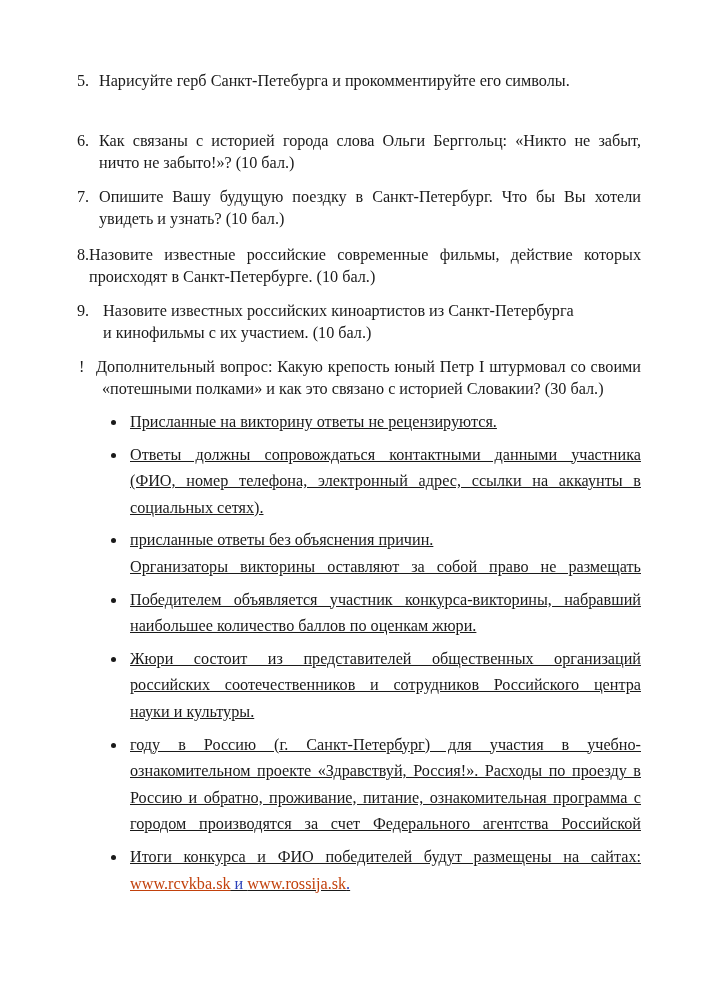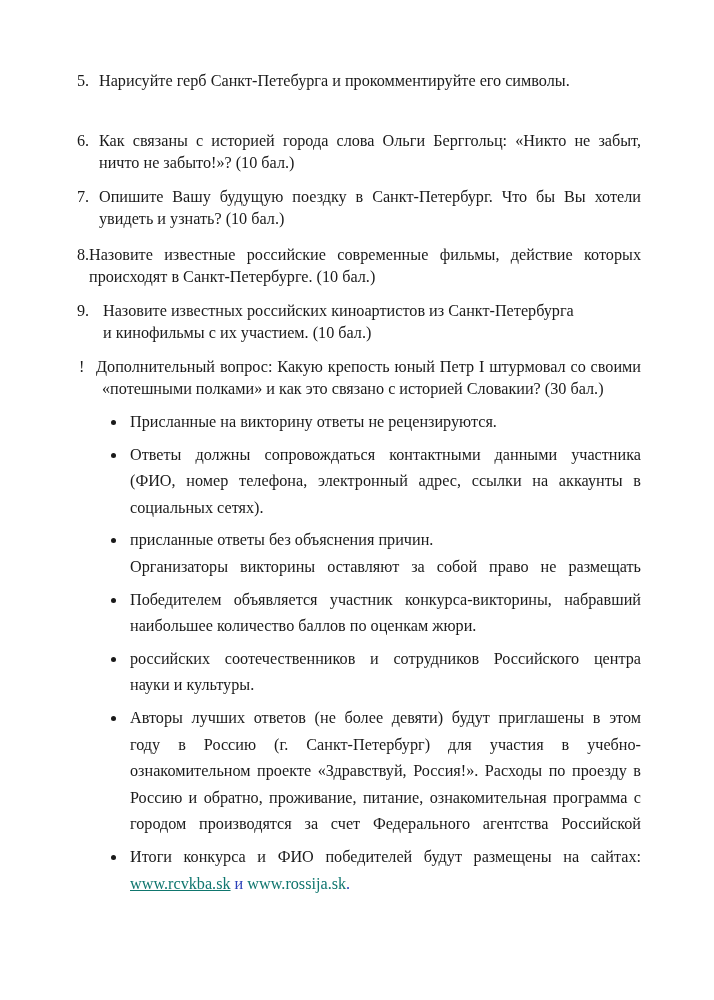--- a/index.html
+++ b/index.html
@@ -9,23 +9,23 @@
 
     .q { position: absolute; left: 77px; width: 564px; line-height: 22px; }
     .q .num { position: absolute; left: 0; top: 0; }
     .q .text { display: block; margin-left: 22px; text-align: justify; }
     .q .line { display: block; font-family: Liberation Serif, serif; }
     .q .justify { text-align: justify; text-align-last: justify; }
 
     .bullets { position: absolute; left: 111px; top: 409px; width: 530px; }
     .bullet { position: relative; padding-left: 19px; line-height: 26.6px; margin-bottom: 6px; }
     .bullet .dot { position: absolute; left: 0; top: 11px; width: 5px; height: 5px; border-radius: 50%; background: #1a1a1a; }
-    .bullet .bl { display: block; text-align: justify; text-align-last: justify; white-space: nowrap; }
+    .bullet .bl { display: block; text-align: justify; text-align-last: justify; white-space: nowrap; text-decoration: underline; }
     .bullet .bl.last { text-align-last: left; }
-    a.link { color: #0f766e; }
+    a.link { color: #c2410c; }
     a.link.u { text-decoration: underline; }
     a.link.nu { text-decoration: none; }
   </style>
 </head>
 <body>
 
 <div class="page">
 
   <div class="q" style="top:70px">
     <span class="num">5.</span>
@@ -90,26 +90,26 @@
       <span class="bl last">присланные ответы без объяснения причин.</span>
       <span class="bl">Организаторы викторины оставляют за собой право не размещать</span>
     </div>
     <div class="bullet">
       <span class="dot"></span>
       <span class="bl">Победителем объявляется участник конкурса-викторины, набравший</span>
       <span class="bl last">наибольшее количество баллов по оценкам жюри.</span>
     </div>
     <div class="bullet">
       <span class="dot"></span>
+      <span class="bl">Жюри состоит из представителей общественных организаций</span>
       <span class="bl">российских соотечественников и сотрудников Российского центра</span>
       <span class="bl last">науки и культуры.</span>
     </div>
     <div class="bullet">
       <span class="dot"></span>
-      <span class="bl">Авторы лучших ответов (не более девяти) будут приглашены в этом</span>
       <span class="bl">году в Россию (г. Санкт-Петербург) для участия в учебно-</span>
       <span class="bl">ознакомительном проекте «Здравствуй, Россия!».  Расходы по проезду в</span>
       <span class="bl">Россию и обратно, проживание, питание, ознакомительная программа с</span>
       <span class="bl">городом  производятся за счет Федерального агентства Российской</span>
     </div>
     <div class="bullet">
       <span class="dot"></span>
       <span class="bl">Итоги конкурса и ФИО победителей будут размещены на сайтах:</span>
       <span class="bl last"><a class="link u" href="#">www.rcvkba.sk</a><span style="color:#2a3fb8"> и </span><a class="link nu" href="#">www.rossija.sk</a><span style="color:#2a3fb8">.</span></span>
     </div>

